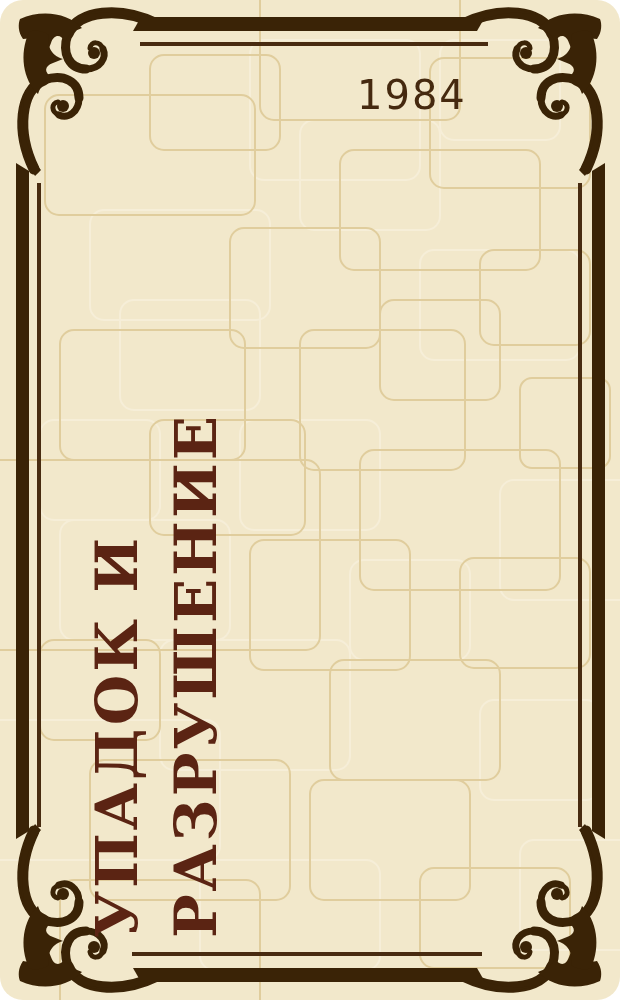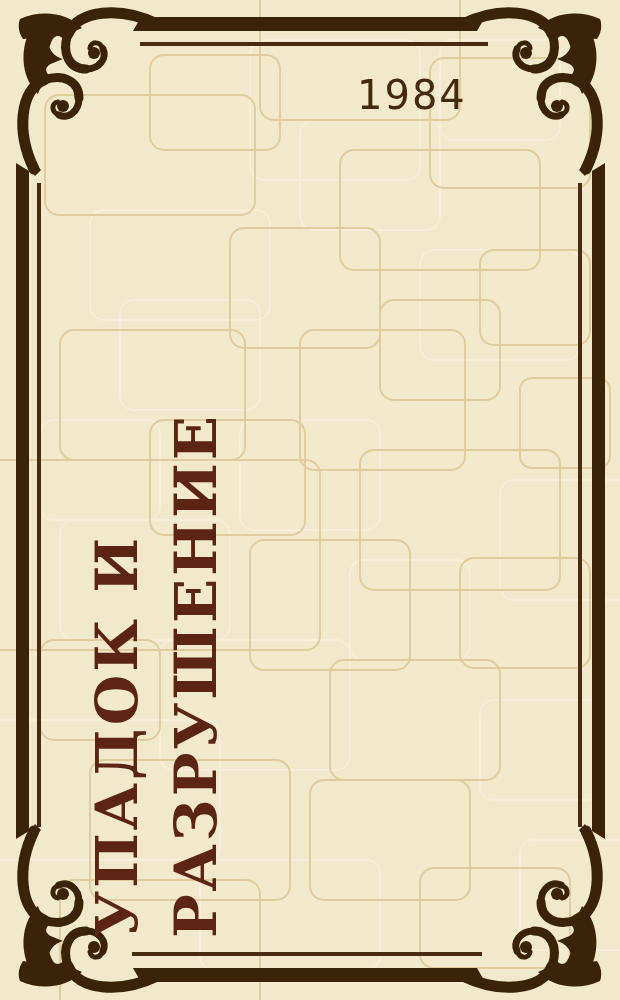--- a/index.html
+++ b/index.html
@@ -1,17 +1,17 @@
 <!DOCTYPE html>
 <html><head>
 <meta charset="utf-8">
 <style>
   html,body{margin:0;padding:0;}
   body{width:620px;height:1000px;overflow:hidden;font-family:"DejaVu Sans",sans-serif;}
-  .sheet{position:relative;width:620px;height:1000px;background:#f2e8cb;overflow:hidden;}
+  .sheet{position:relative;width:620px;height:1000px;background:#f2e8cb;overflow:hidden;border-radius:23px;}
 
   
   .bg{position:absolute;left:0;top:0;width:620px;height:1000px;}
 
   
   .bar{position:absolute;background:#3a2306;}
   .bar.thin{background:#482b10;}
   .bar-top-thick{left:133px;top:17px;width:352px;height:14px;
     clip-path:polygon(8px 0,100% 0,calc(100% - 8px) 100%,0 100%);}
   .bar-top-thin{left:140px;top:42px;width:348px;height:4px;}

